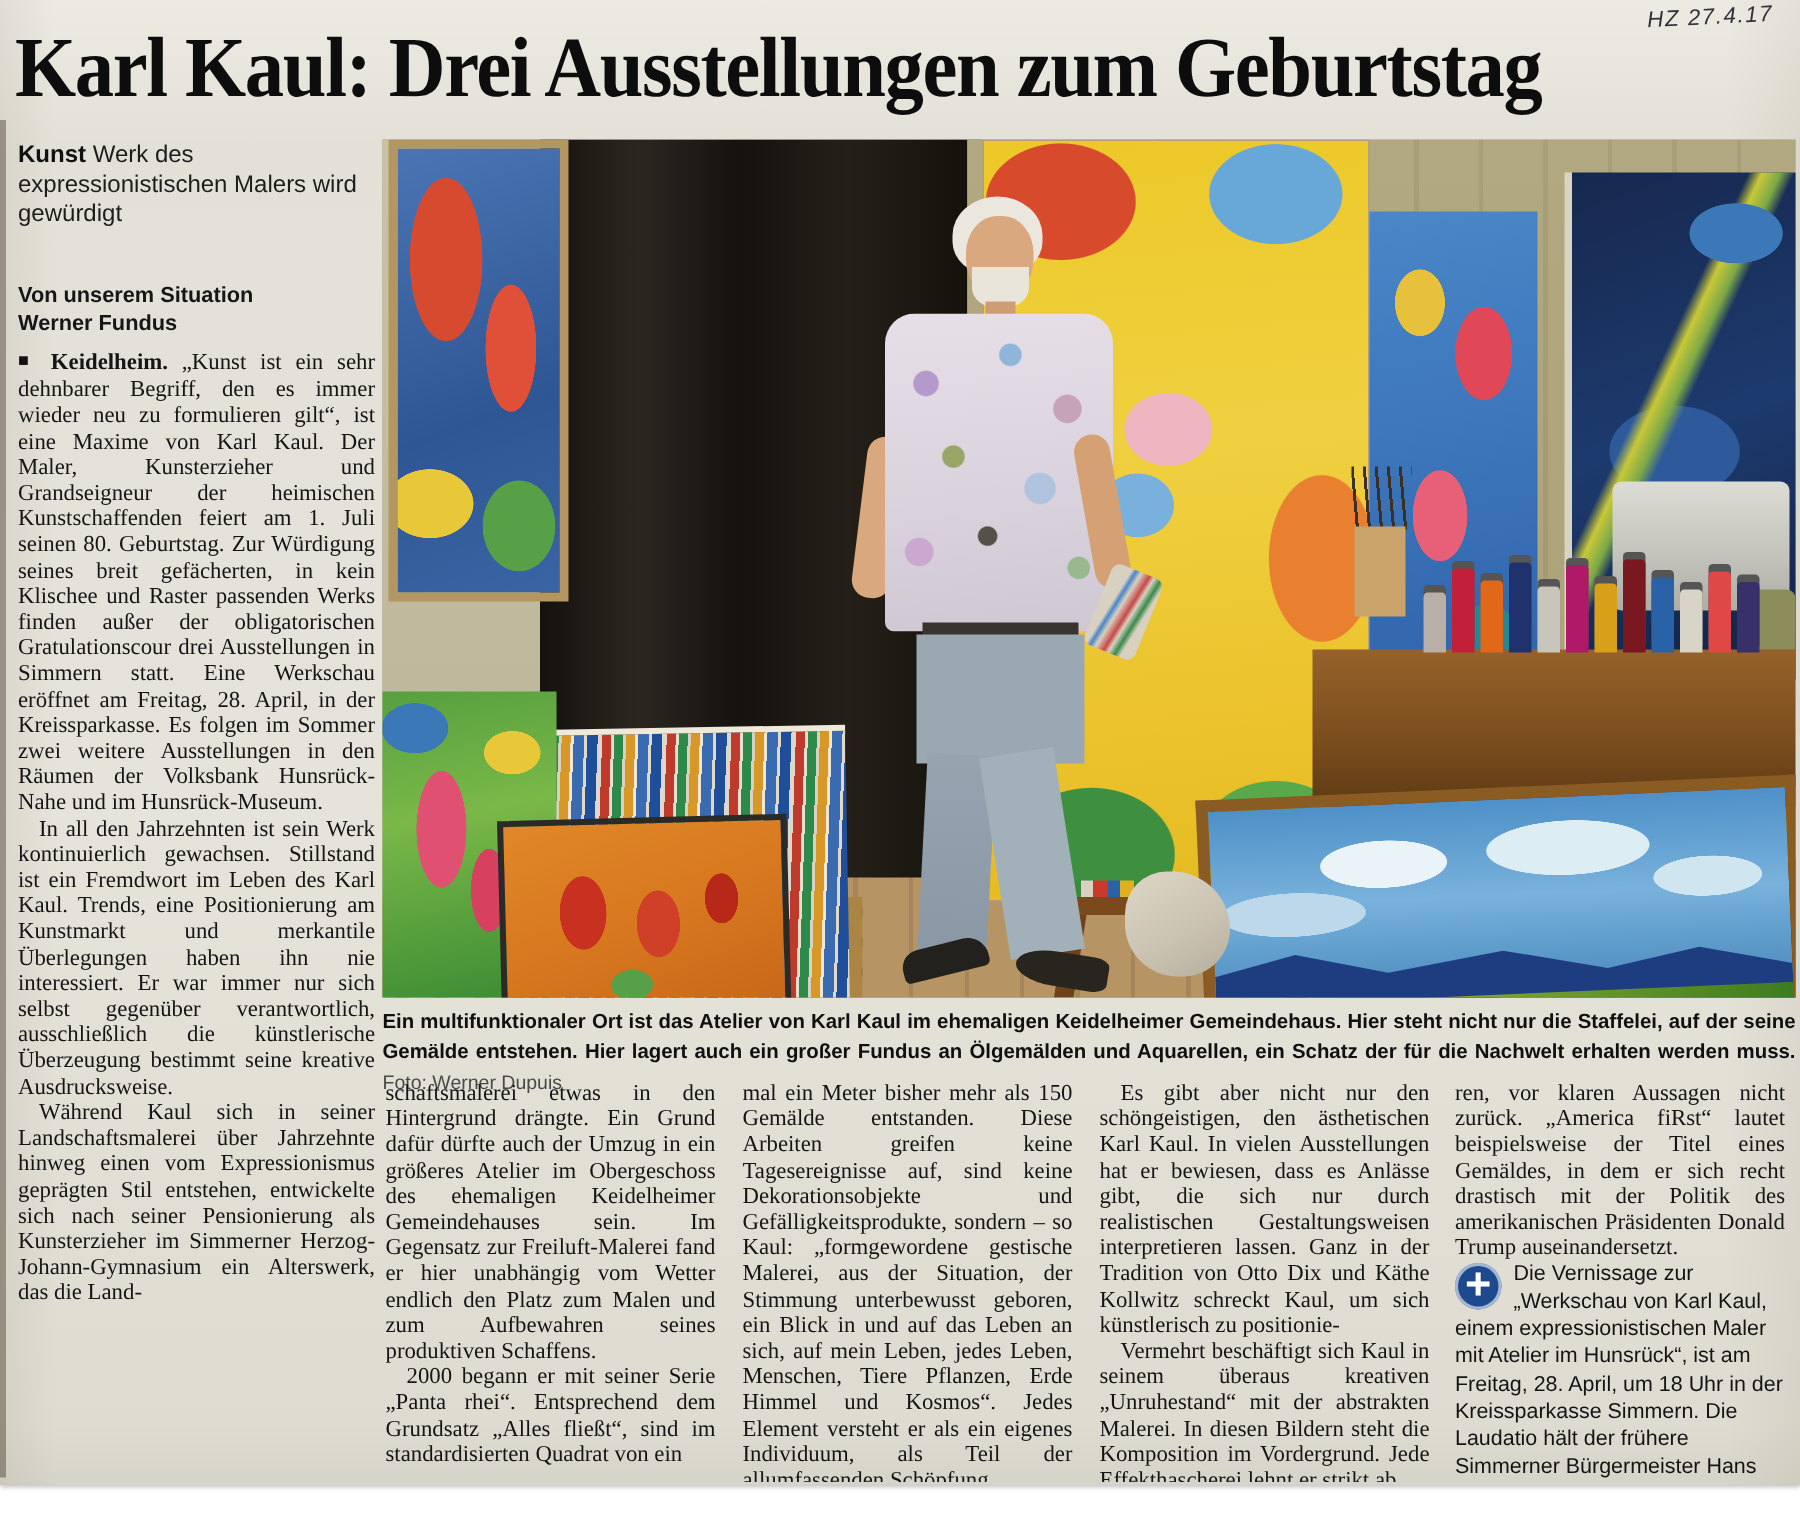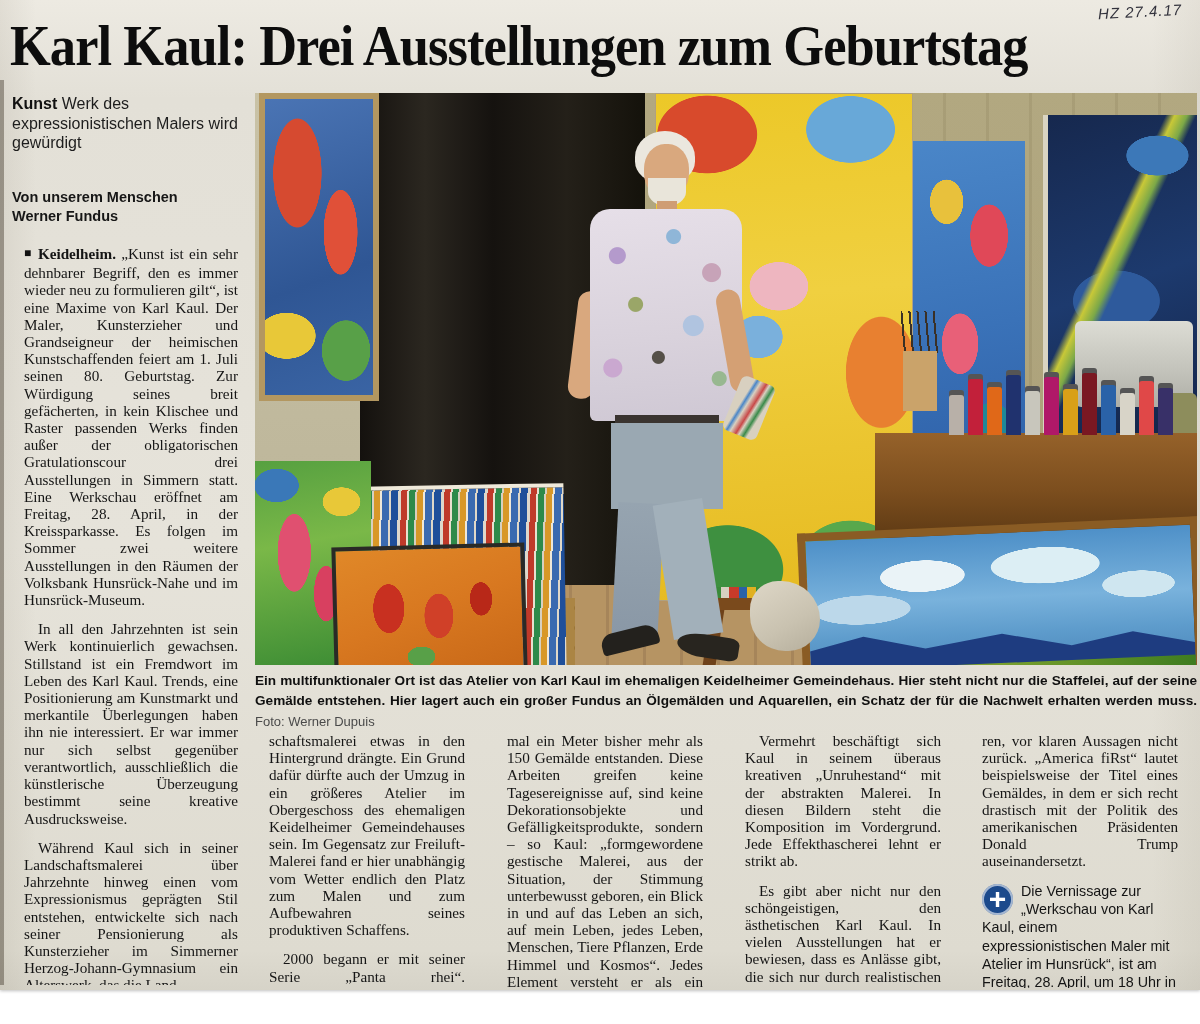--- a/index.html
+++ b/index.html
@@ -21,21 +21,21 @@
     transform:scaleX(.92);transform-origin:0 0;}
   .handnote{left:1098px;top:3px;font-style:italic;font-size:15px;color:#32323c;
     transform:rotate(-3deg);letter-spacing:1px;}
   .kicker{left:12px;top:94px;width:244px;font-size:16px;line-height:1.22;color:#1d1d1d;}
   .kicker b{font-weight:bold;color:#111;}
   .byline{left:12px;top:188px;font-size:14.5px;line-height:1.3;font-weight:bold;color:#161616;}
 
   
   .bodytext{font-family:"Liberation Serif",serif;font-size:15.2px;line-height:17.2px;
     text-align:justify;color:#151515;hyphens:auto;-webkit-hyphens:auto;}
-  .bodytext p{margin:12px;}
+  .bodytext p{margin:0;}
   .bodytext p.ind{text-indent:14px;}
   .col1{left:12px;top:233px;width:238px;height:752px;overflow:hidden;}
   .bcol{top:720px;width:220px;height:268px;overflow:hidden;}
   .bullet{font-size:12px;position:relative;top:-2px;color:#111;}
 
   
   .infonote{margin-top:10px;font-family:"Liberation Sans",sans-serif;font-size:14.3px;
     line-height:1.28;text-align:left;color:#141414;text-indent:0;}
   .info-icon{float:left;width:31px;height:31px;margin:2px 8px 2px 0;border-radius:50%;
     background:#1c4a8c;color:#fff;font-weight:bold;font-size:30px;line-height:29px;
@@ -190,21 +190,21 @@
 <div class="page">
   <div class="abs scan"></div>
   <div class="abs scan-edge"></div>
 
   <div class="abs handnote">HZ 27.4.17</div>
   <h1 class="abs headline" style="margin:0;">Karl Kaul: Drei Ausstellungen zum Geburtstag</h1>
 
   <div class="abs kicker"><b>Kunst</b><span> Werk des expressionistischen Malers wird gewürdigt</span></div>
 
   <div class="abs byline">
-    <div>Von unserem Menschen</div>
+    <div>Von unserem Situation</div>
     <div>Werner Fundus</div>
   </div>
 
   <div class="abs bodytext col1">
     <p><span class="bullet">■</span> <b>Keidelheim.</b> <span>„Kunst ist ein sehr dehnbarer Begriff, den es immer wieder neu zu formulieren gilt“, ist eine Maxime von Karl Kaul. Der Maler, Kunsterzieher und Grandseigneur der heimischen Kunstschaffenden feiert am 1. Juli seinen 80. Geburtstag. Zur Würdigung seines breit gefächerten, in kein Klischee und Raster passenden Werks finden außer der obligatorischen Gratulationscour drei Ausstellungen in Simmern statt. Eine Werkschau eröffnet am Freitag, 28. April, in der Kreissparkasse. Es folgen im Sommer zwei weitere Ausstellungen in den Räumen der Volksbank Hunsrück-Nahe und im Hunsrück-Museum.</span></p>
     <p class="ind">In all den Jahrzehnten ist sein Werk kontinuierlich gewachsen. Stillstand ist ein Fremdwort im Leben des Karl Kaul. Trends, eine Positionierung am Kunstmarkt und merkantile Überlegungen haben ihn nie interessiert. Er war immer nur sich selbst gegenüber verantwortlich, ausschließlich die künstlerische Überzeugung bestimmt seine kreative Ausdrucksweise.</p>
     <p class="ind">Während Kaul sich in seiner Landschaftsmalerei über Jahrzehnte hinweg einen vom Expressionismus geprägten Stil entstehen, entwickelte sich nach seiner Pensionierung als Kunsterzieher im Simmerner Herzog-Johann-Gymnasium ein Alterswerk, das die Land-</p>
   </div>
 
   <div class="abs photo">
@@ -277,22 +277,22 @@
   </div>
 
   <div class="abs bodytext bcol" style="left:257px;">
     <p>schaftsmalerei etwas in den Hintergrund drängte. Ein Grund dafür dürfte auch der Umzug in ein größeres Atelier im Obergeschoss des ehemaligen Keidelheimer Gemeindehauses sein. Im Gegensatz zur Freiluft-Malerei fand er hier unabhängig vom Wetter endlich den Platz zum Malen und zum Aufbewahren seines produktiven Schaffens.</p>
     <p class="ind">2000 begann er mit seiner Serie „Panta rhei“. Entsprechend dem Grundsatz „Alles fließt“, sind im standardisierten Quadrat von ein</p>
   </div>
   <div class="abs bodytext bcol" style="left:495px;">
     <p>mal ein Meter bisher mehr als 150 Gemälde entstanden. Diese Arbeiten greifen keine Tagesereignisse auf, sind keine Dekorationsobjekte und Gefälligkeitsprodukte, sondern – so Kaul: „formgewordene gestische Malerei, aus der Situation, der Stimmung unterbewusst geboren, ein Blick in und auf das Leben an sich, auf mein Leben, jedes Leben, Menschen, Tiere Pflanzen, Erde Himmel und Kosmos“. Jedes Element versteht er als ein eigenes Individuum, als Teil der allumfassenden Schöpfung.</p>
   </div>
   <div class="abs bodytext bcol" style="left:733px;">
+    <p class="ind">Es gibt aber nicht nur den schöngeistigen, den ästhetischen Karl Kaul. In vielen Ausstellungen hat er bewiesen, dass es Anlässe gibt, die sich nur durch realistischen Gestaltungsweisen interpretieren lassen. Ganz in der Tradition von Otto Dix und Käthe Kollwitz schreckt Kaul, um sich künstlerisch zu positionie-</p>
     <p class="ind">Vermehrt beschäftigt sich Kaul in seinem überaus kreativen „Unruhestand“ mit der abstrakten Malerei. In diesen Bildern steht die Komposition im Vordergrund. Jede Effekthascherei lehnt er strikt ab.</p>
-    <p class="ind">Es gibt aber nicht nur den schöngeistigen, den ästhetischen Karl Kaul. In vielen Ausstellungen hat er bewiesen, dass es Anlässe gibt, die sich nur durch realistischen Gestaltungsweisen interpretieren lassen. Ganz in der Tradition von Otto Dix und Käthe Kollwitz schreckt Kaul, um sich künstlerisch zu positionie-</p>
   </div>
   <div class="abs bodytext bcol" style="left:970px;">
     <p>ren, vor klaren Aussagen nicht zurück. „America fiRst“ lautet beispielsweise der Titel eines Gemäldes, in dem er sich recht drastisch mit der Politik des amerikanischen Präsidenten Donald Trump auseinandersetzt.</p>
     <p class="infonote">
       <span class="info-icon">+</span><span>Die Vernissage zur „Werkschau von Karl Kaul, einem expressionistischen Maler mit Atelier im Hunsrück“, ist am Freitag, 28. April, um 18 Uhr in der Kreissparkasse Simmern. Die Laudatio hält der frühere Simmerner Bürgermeister Hans Bungenstab.</span>
     </p>
   </div>
 
 </div>
 

